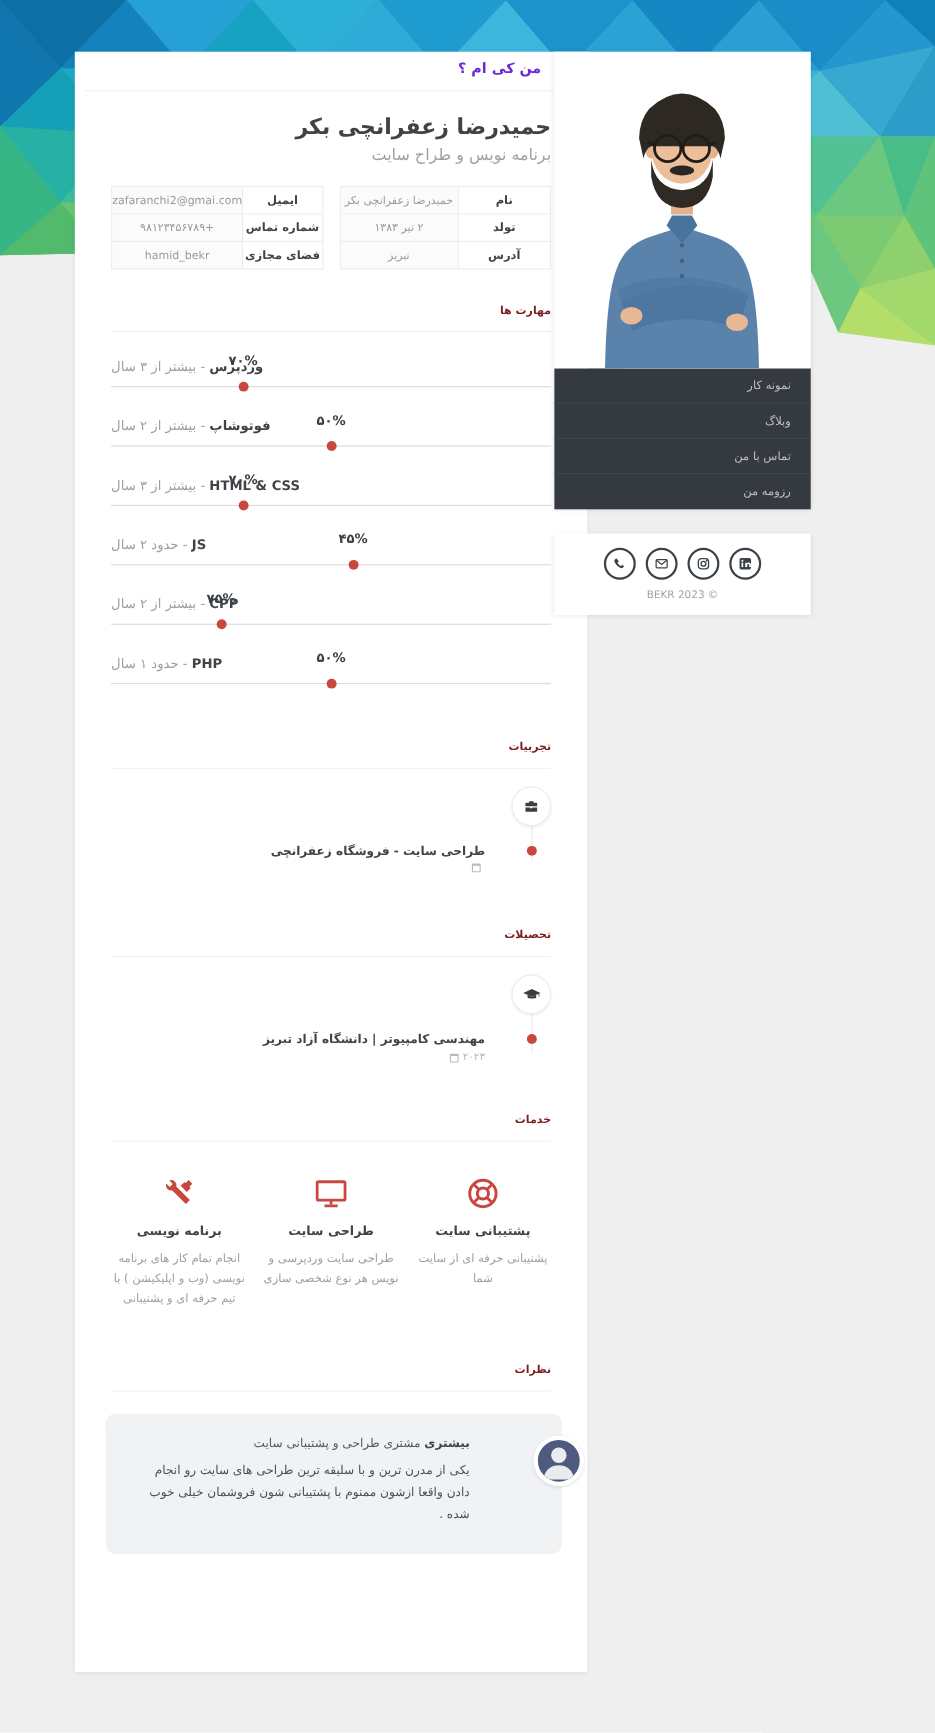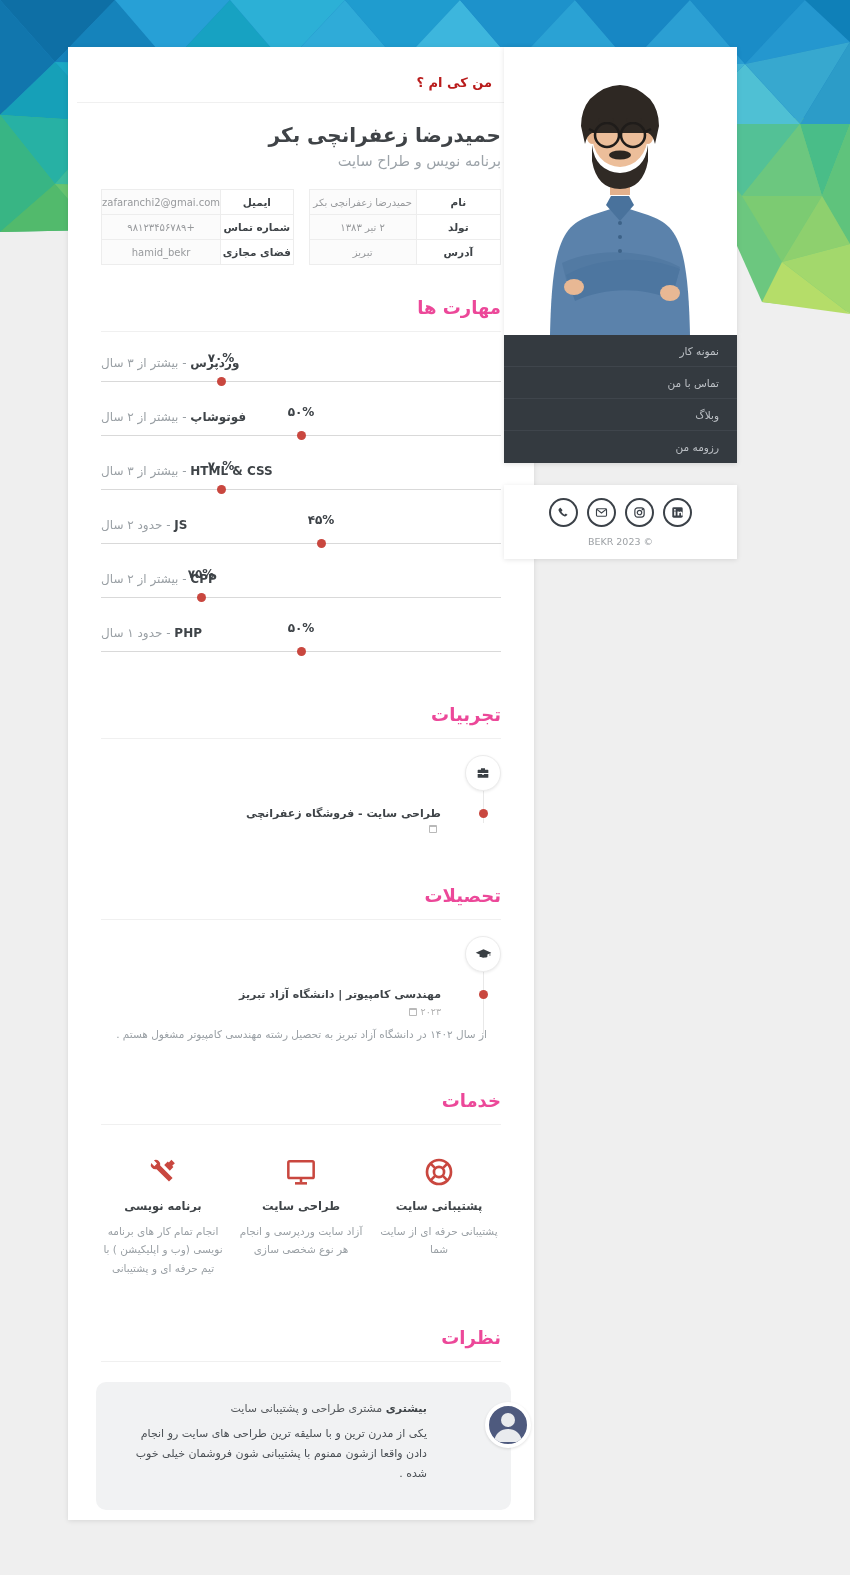--- a/index.html
+++ b/index.html
@@ -33,34 +33,34 @@
 
   .side-footer { margin-top:22px; width:233px; background:#fff; box-shadow:0 1px 5px rgba(0,0,0,.10); padding:13px 0 12px; }
   .social-row { display:flex; direction:ltr; justify-content:center; gap:9px; }
   .social-circle {
     width:29px; height:29px; border-radius:50%; border:2px solid #3b4148;
     display:flex; align-items:center; justify-content:center; cursor:pointer; background:#fff;
   }
   .copyright { margin-top:9px; text-align:center; font-size:9.5px; color:#9da1a5; }
 
   
-  .who-header { padding:28px 33px 12px; font-size:13px; font-weight:bold; color:#b91c1c; margin:0 9px; border-bottom:1px solid #f0f0f0; }
+  .who-header { padding:8px 33px 12px; font-size:13px; font-weight:bold; color:#6d28d9; margin:0 9px; border-bottom:1px solid #f0f0f0; }
   .about { padding:20px 33px 0; }
   .person-name { font-size:20px; font-weight:bold; color:#3f4347; line-height:1.25; }
   .person-role { margin-top:5px; font-size:14.5px; color:#9ba2a8; }
   .bio { margin-top:15px; max-width:272px; font-size:10.5px; line-height:1.55; color:#8a8f94; text-align:right; }
 
   .tables-row { display:flex; gap:15px; margin:20px 33px 0; }
   .info-table { flex:1; border-collapse:collapse; }
   .info-table td { border:1px solid #ededed; height:25px; text-align:center; vertical-align:middle; }
   .info-table td.lbl { width:44%; font-size:10.5px; font-weight:bold; color:#3f4448; background:#fff; }
   .info-table td.val { font-size:10px; color:#97999c; background:#fbfbfb; }
 
   .section { margin:0 33px; }
-  .section-title { font-size:18px; font-weight:bold; color:#ec4899; padding-bottom:13px; border-bottom:1px solid #f0f0f0; }
+  .section-title { font-size:10px; font-weight:bold; color:#7f1d1d; padding-bottom:13px; border-bottom:1px solid #f0f0f0; }
   .mt-skills { margin-top:32px; }
   .mt-exp { margin-top:52px; }
   .mt-edu { margin-top:52px; }
   .mt-serv { margin-top:46px; }
   .mt-test { margin-top:50px; }
 
   
   .skills-list { margin-top:24px; }
   .skill-row { margin-bottom:28px; }
   .skill-label { text-align:left; font-size:12px; color:#9aa0a5; }
@@ -289,21 +289,20 @@
           </svg>
       </span>
       <div class="tl-items">
         <div class="tl-item">
           <span class="tl-dot"></span>
           <div class="tl-title">مهندسی کامپیوتر | دانشگاه آزاد تبریز</div>
           <div class="tl-date">
               <span>۲۰۲۳</span>
               <span class="cal-icon"></span>
             </div>
-          <div class="tl-desc">از سال ۱۴۰۲ در دانشگاه آزاد تبریز به تحصیل رشته مهندسی کامپیوتر مشغول هستم .</div>
         </div>
       </div>
     </div>
   </div>
 
   <div class="section mt-serv">
     <div class="section-title">خدمات</div>
     <div class="services-row">
       <div class="service-col">
         <div class="service-icon">
@@ -321,21 +320,21 @@
       </div>
       <div class="service-col">
         <div class="service-icon">
           <svg width="32" height="32" viewBox="0 0 24 24" fill="none" stroke="#c9473f" stroke-width="1.9">
             <rect x="2.5" y="4" width="19" height="12.5" rx="1"></rect>
               <line x1="12" y1="16.5" x2="12" y2="19.5"></line>
               <line x1="7.5" y1="20.5" x2="16.5" y2="20.5"></line>
           </svg>
         </div>
         <div class="service-name">طراحی سایت</div>
-        <div class="service-desc">آزاد سایت وردپرسی و انجام هر نوع شخصی سازی</div>
+        <div class="service-desc">طراحی سایت وردپرسی و نویس هر نوع شخصی سازی</div>
       </div>
       <div class="service-col">
         <div class="service-icon">
           <svg width="32" height="32" viewBox="0 0 24 24" fill="#c9473f">
             <path d="M5.2 3.1a3.5 3.5 0 0 1 4.7 4.1l9.3 9.3-2.7 2.7-9.3-9.3a3.5 3.5 0 0 1-4.1-4.7l2.4 2.4 2-2-2.3-2.5z"></path>
             <path d="M18.3 2.8l2.6 2.6-2 2 .9.9-2.7 2.7-4.2-4.2 2.7-2.7.8.8 1.9-2.1z"></path>
           </svg>
         </div>
         <div class="service-name">برنامه نویسی</div>
         <div class="service-desc">انجام تمام کار های برنامه نویسی (وب و اپلیکیشن ) با تیم حرفه ای و پشتیبانی</div>
@@ -389,24 +388,24 @@
         <circle cx="116" cy="190" r="2" fill="#3d6288"></circle>
         <circle cx="116" cy="204" r="2" fill="#3d6288"></circle>
     </svg>
   </div>
 
   <div class="nav-block">
     <div class="nav-item">
         <span>نمونه کار</span>
       </div>
     <div class="nav-item">
+        <span>وبلاگ</span>
+      </div>
+    <div class="nav-item">
         <span>تماس با من</span>
-      </div>
-    <div class="nav-item">
-        <span>وبلاگ</span>
       </div>
     <div class="nav-item">
         <span>رزومه من</span>
       </div>
   </div>
 
   <div class="side-footer">
     <div class="social-row">
       <span class="social-circle">
         <svg width="13" height="13" viewBox="0 0 14 14">

